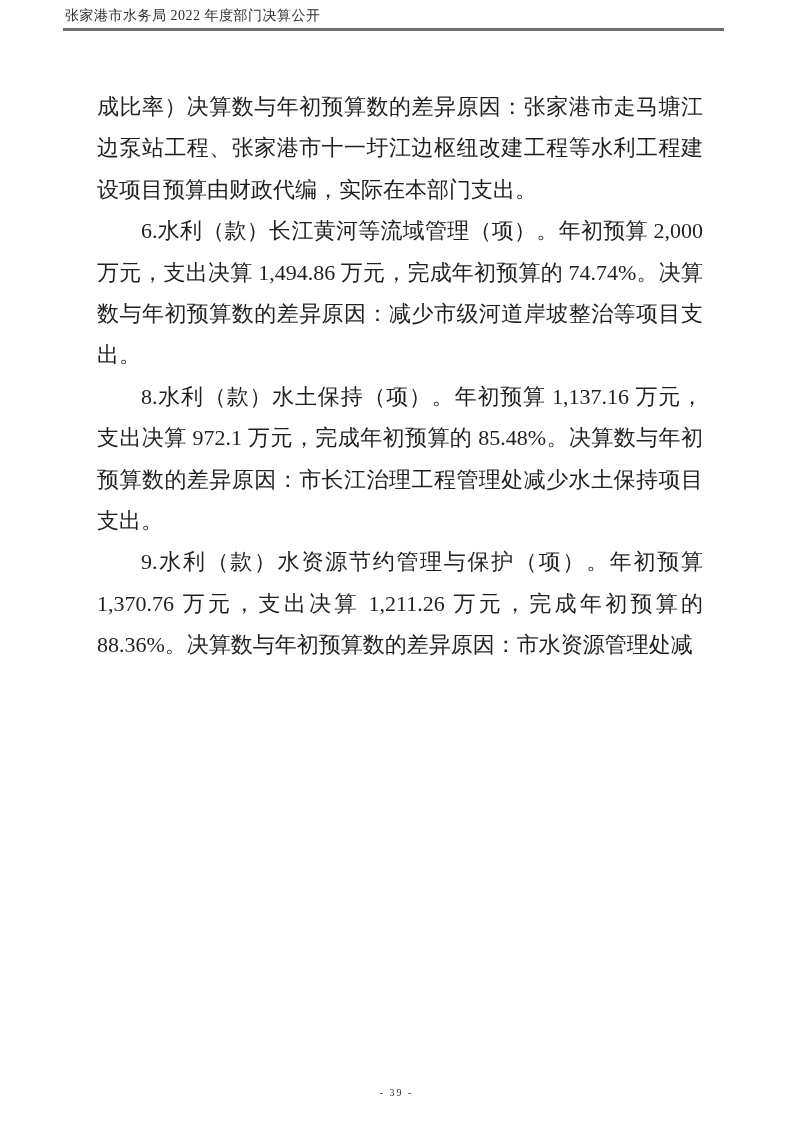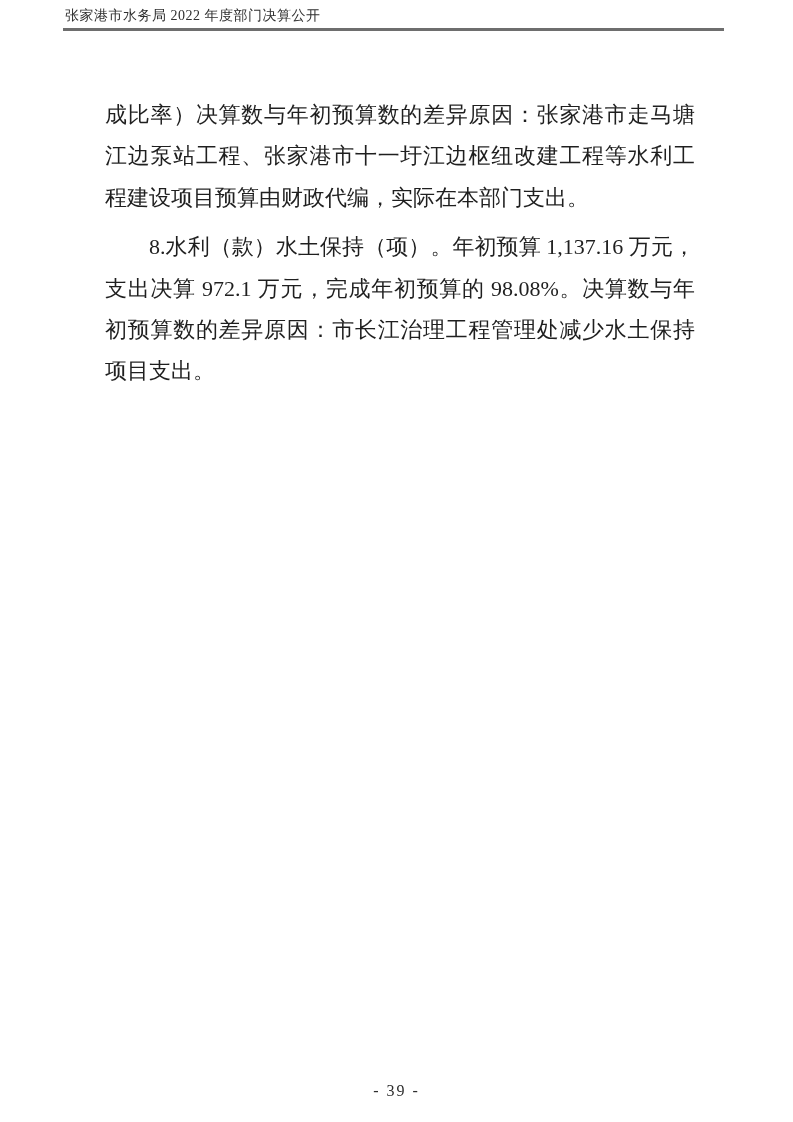--- a/index.html
+++ b/index.html
@@ -38,53 +38,55 @@
     position: absolute;
     left: 97px;
     top: 86px;
     width: 606px;
     font-size: 22px;
     line-height: 41.4px;
     color: #1f1f1f;
     text-align: justify;
   }
   .para {
-    margin: 8px;
+    margin: 0;
     padding: 0;
     text-indent: 2em;
     font-family: Liberation Serif, serif;
   }
   .para.continuation {
     text-indent: 0;
   }
   .page-footer {
     position: absolute;
     left: 0;
     right: 0;
     top: 1082px;
     text-align: center;
   }
   .page-number {
-    font-size: 16px;
+    font-size: 10px;
     color: #2e2e2e;
     letter-spacing: 2px;
   }
 </style>
 </head>
 <body>
 
 <div class="page">
 
   <header>
     <div class="header-title">张家港市水务局 2022 年度部门决算公开</div>
     <div class="header-rule"></div>
   </header>
 
   <main class="doc-body">
     <p class="para continuation">成比率）决算数与年初预算数的差异原因：张家港市走马塘江边泵站工程、张家港市十一圩江边枢纽改建工程等水利工程建设项目预算由财政代编，实际在本部门支出。</p>
-    <p class="para">8.水利（款）水土保持（项）。年初预算 1,137.16 万元，支出决算 972.1 万元，完成年初预算的 98.08%。决算数与年初预算数的差异原因：市长江治理工程管理处减少水土保持项目支出。</p>
+    <p class="para">6.水利（款）长江黄河等流域管理（项）。年初预算 2,000 万元，支出决算 1,494.86 万元，完成年初预算的 74.74%。决算数与年初预算数的差异原因：减少市级河道岸坡整治等项目支出。</p>
+    <p class="para">8.水利（款）水土保持（项）。年初预算 1,137.16 万元，支出决算 972.1 万元，完成年初预算的 85.48%。决算数与年初预算数的差异原因：市长江治理工程管理处减少水土保持项目支出。</p>
+    <p class="para">9.水利（款）水资源节约管理与保护（项）。年初预算 1,370.76 万元，支出决算 1,211.26 万元，完成年初预算的 88.36%。决算数与年初预算数的差异原因：市水资源管理处减</p>
   </main>
 
   <footer class="page-footer">
     <span class="page-number">- 39 -</span>
   </footer>
 
 </div>
 
 </body></html>

